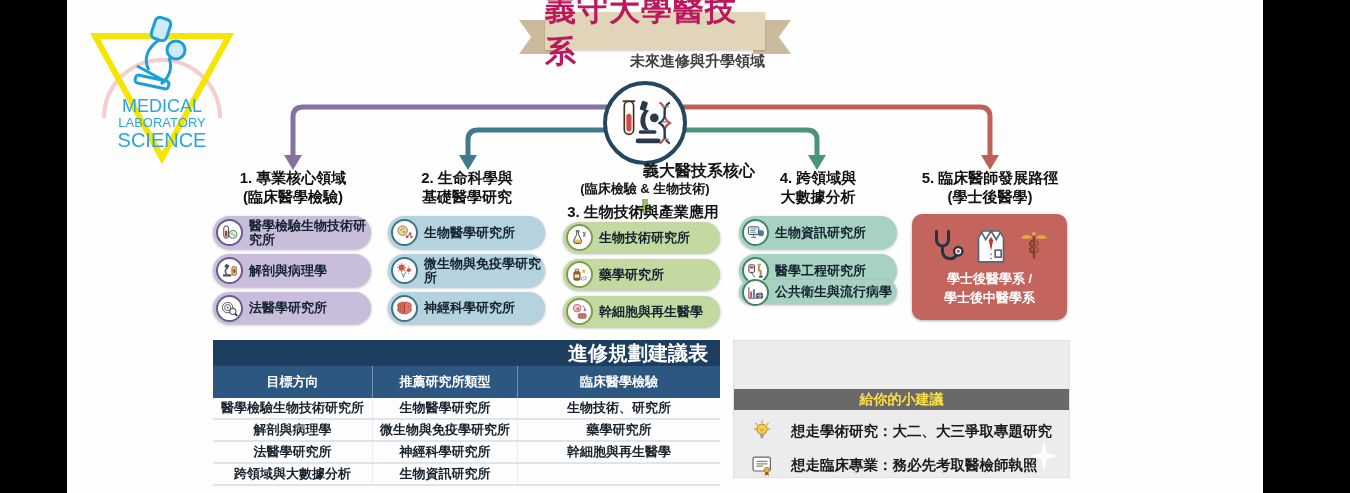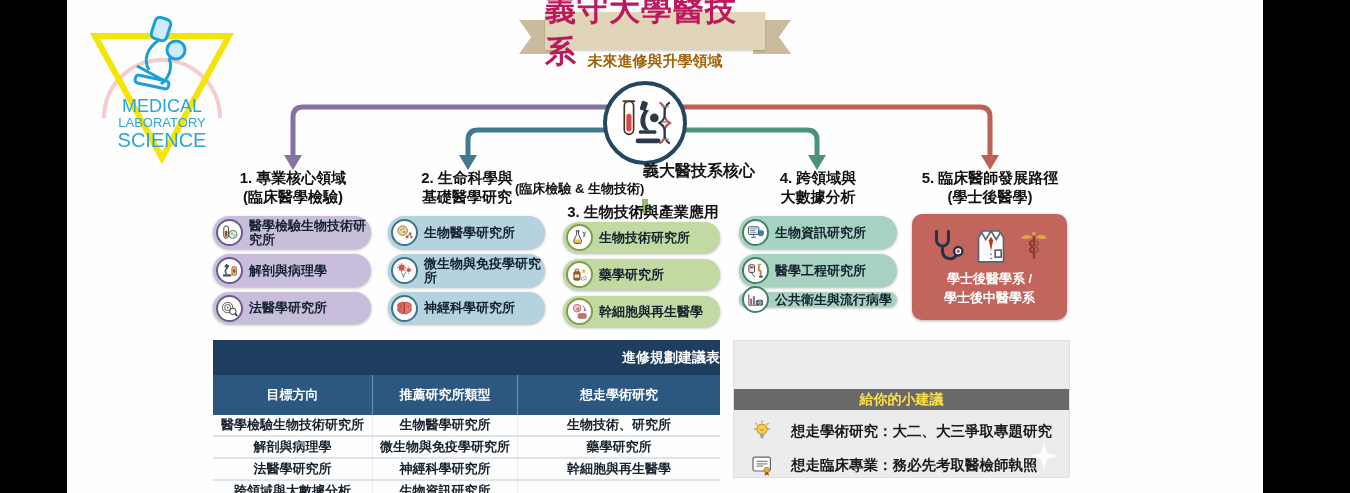--- a/index.html
+++ b/index.html
@@ -7,26 +7,26 @@
   .stage{position:relative;width:1350px;height:493px;background:#000;overflow:hidden;}
   .content{position:absolute;left:67px;top:0;width:1196px;height:493px;background:#fefefe;}
   .abs{position:absolute;}
 
   
   .ribbon-main{left:478px;top:12px;width:220px;height:38px;background:#e0d5b8;display:flex;align-items:center;justify-content:center;z-index:3;box-shadow:0 1px 2px rgba(0,0,0,.2);}
   .ribbon-main span{font-size:31px;font-weight:800;color:#be185d;letter-spacing:1px;}
   .ribbon-tail{top:20px;width:38px;height:34px;background:#cabb9c;z-index:2;}
   .tail-l{left:452px;clip-path:polygon(0 0,100% 0,100% 100%,0 100%,32% 50%);}
   .tail-r{left:686px;clip-path:polygon(0 0,100% 0,68% 50%,100% 100%,0 100%);}
-  .banner-sub{left:478px;top:52px;width:220px;text-align:center;font-size:15px;font-weight:800;color:#a16207;}
+  .banner-sub{left:478px;top:52px;width:220px;text-align:right;font-size:15px;font-weight:800;color:#404040;}
 
   
   .core-circle{left:536px;top:81px;width:84px;height:84px;background:#fff;border:4px solid #24465f;border-radius:50%;display:flex;align-items:center;justify-content:center;z-index:2;}
   .core-label{left:468px;top:161px;width:220px;text-align:right;font-size:16px;font-weight:800;color:#141414;z-index:2;}
-  .core-sublabel{left:448px;top:180px;width:260px;font-size:13px;font-weight:800;color:#141414;z-index:2;}
+  .core-sublabel{left:448px;top:180px;width:260px;text-align:center;font-size:13px;font-weight:800;color:#141414;z-index:2;}
   .mini-arrow-shaft{left:575px;top:199px;width:6px;height:8px;background:#9cba6c;}
   .mini-arrow-head{left:569px;top:206px;width:0;height:0;border-left:9px solid transparent;border-right:9px solid transparent;border-top:10px solid #9cba6c;}
 
   
   .bhead{font-size:15px;font-weight:800;color:#111;text-align:center;line-height:19px;z-index:2;}
   
   .pill{border-radius:17px;display:flex;align-items:center;padding-left:3px;box-shadow:0 1px 3px rgba(0,0,0,.3);z-index:2;}
   .pill .ring{flex:0 0 auto;width:27px;height:27px;border-radius:50%;background:#fff;display:flex;align-items:center;justify-content:center;margin-right:6px;}
   .pill .plabel{font-size:13px;font-weight:800;color:#13222f;line-height:14px;}
   .b1 .pill{background:#c8bddb;} .b1 .ring{border:2px solid #6a5b8c;}
@@ -34,22 +34,22 @@
   .b3 .pill{background:#c3d9a2;} .b3 .ring{border:2px solid #7d9c50;}
   .b4 .pill{background:#a7d2c1;} .b4 .ring{border:2px solid #3f8168;}
 
   
   .card5{left:845px;top:214px;width:155px;height:106px;background:#c4655d;border-radius:10px;box-shadow:0 1px 3px rgba(0,0,0,.3);display:flex;flex-direction:column;align-items:center;z-index:2;}
   .card5 .icons{display:flex;align-items:center;gap:6px;margin-top:9px;height:46px;}
   .card5 .cline{color:#fff;font-size:13px;font-weight:800;line-height:19px;text-align:center;}
 
   
   .table{left:146px;top:340px;width:507px;height:138px;z-index:2;}
-  .t-title{height:35px;background:#1e3e60;display:flex;align-items:center;justify-content:flex-end;padding-right:0;color:#fff;font-size:14px;font-weight:800;}
-  .t-head{height:40px;background:#2c5781;display:flex;}
+  .t-title{height:26px;background:#1e3e60;display:flex;align-items:center;justify-content:flex-end;padding-right:12px;color:#fff;font-size:20px;font-weight:800;}
+  .t-head{height:32px;background:#2c5781;display:flex;}
   .t-head .cell{display:flex;align-items:center;justify-content:center;color:#fff;font-size:13px;font-weight:800;border-right:1px solid rgba(255,255,255,.35);}
   .t-row{height:22px;display:flex;background:#fdfdfd;border-bottom:2px solid #dfe4ea;}
   .t-row .cell{display:flex;align-items:center;justify-content:center;color:#17222d;font-size:13px;font-weight:800;border-right:1px solid #e9edf1;}
   .c1{width:160px;} .c2{width:145px;} .c3{width:202px;border-right:none!important;}
 
   
   .sugg{left:666px;top:340px;width:337px;height:138px;background:#ececec;border:1px solid #e0e0e0;z-index:2;}
   .s-head{position:absolute;left:0;top:48px;width:100%;height:21px;background:#696969;display:flex;align-items:center;justify-content:center;color:#fde047;font-size:14px;font-weight:800;}
   .s-item{position:absolute;left:16px;display:flex;align-items:center;gap:9px;}
   .s-item .stext{font-size:14.5px;font-weight:800;color:#1b1b1b;white-space:nowrap;margin-left:8px;}
@@ -287,21 +287,21 @@
               <rect x="3" y="4" width="6" height="8" rx="1.2" fill="#eef0f2" stroke="#444"></rect>
               <rect x="4.2" y="5.5" width="3.6" height="2.4" fill="#c0554a"></rect>
               <path d="M6 12c0 3 3 2.5 3 5" stroke="#444" fill="none"></path>
               <path d="M13.5 4v6l2 .6V16" stroke="#b98a54" stroke-width="2" fill="none"></path>
               <rect x="12.3" y="2.8" width="3.8" height="2" rx="1" fill="#c8a06a"></rect>
               <rect x="13.6" y="15.6" width="4.2" height="2" rx="1" fill="#555"></rect>
             </svg>
         </span>
         <span class="plabel">醫學工程研究所</span>
       </div>
-      <div class="abs pill" style="left:672px;top:292px;width:158px;height:15px">
+      <div class="abs pill" style="left:672px;top:280px;width:158px;height:24px">
         <span class="ring">
           <svg width="19" height="19" viewBox="0 0 20 20">
               <path d="M3 16V4.5M3 16h9" stroke="#444"></path>
               <rect x="4.4" y="9" width="2" height="6.4" fill="#c0554a"></rect>
               <rect x="7.3" y="6.5" width="2" height="8.9" fill="#4d7ea8"></rect>
               <rect x="10.2" y="11" width="1.8" height="4.4" fill="#c0554a"></rect>
               <circle cx="14.6" cy="13.4" r="3.5" fill="#2f4a62"></circle>
               <path d="M11.1 13.4h7M14.6 9.9a6 6 0 0 1 0 7M14.6 9.9a6 6 0 0 0 0 7" stroke="#cfe0ee" stroke-width=".7" fill="none"></path>
             </svg>
         </span>
@@ -346,21 +346,21 @@
       <div class="cline">學士後中醫學系</div>
     </div>
 
     <div class="abs table">
       <div class="t-title">
         <span>進修規劃建議表</span>
       </div>
       <div class="t-head">
         <div class="cell c1">目標方向</div>
         <div class="cell c2">推薦研究所類型</div>
-        <div class="cell c3">想走學術研究</div>
+        <div class="cell c3">臨床醫學檢驗</div>
       </div>
       <div class="t-row">
         <div class="cell c1">醫學檢驗生物技術研究所</div>
         <div class="cell c2">生物醫學研究所</div>
         <div class="cell c3">生物技術、研究所</div>
       </div>
       <div class="t-row">
         <div class="cell c1">解剖與病理學</div>
         <div class="cell c2">微生物與免疫學研究所</div>
         <div class="cell c3">藥學研究所</div>

